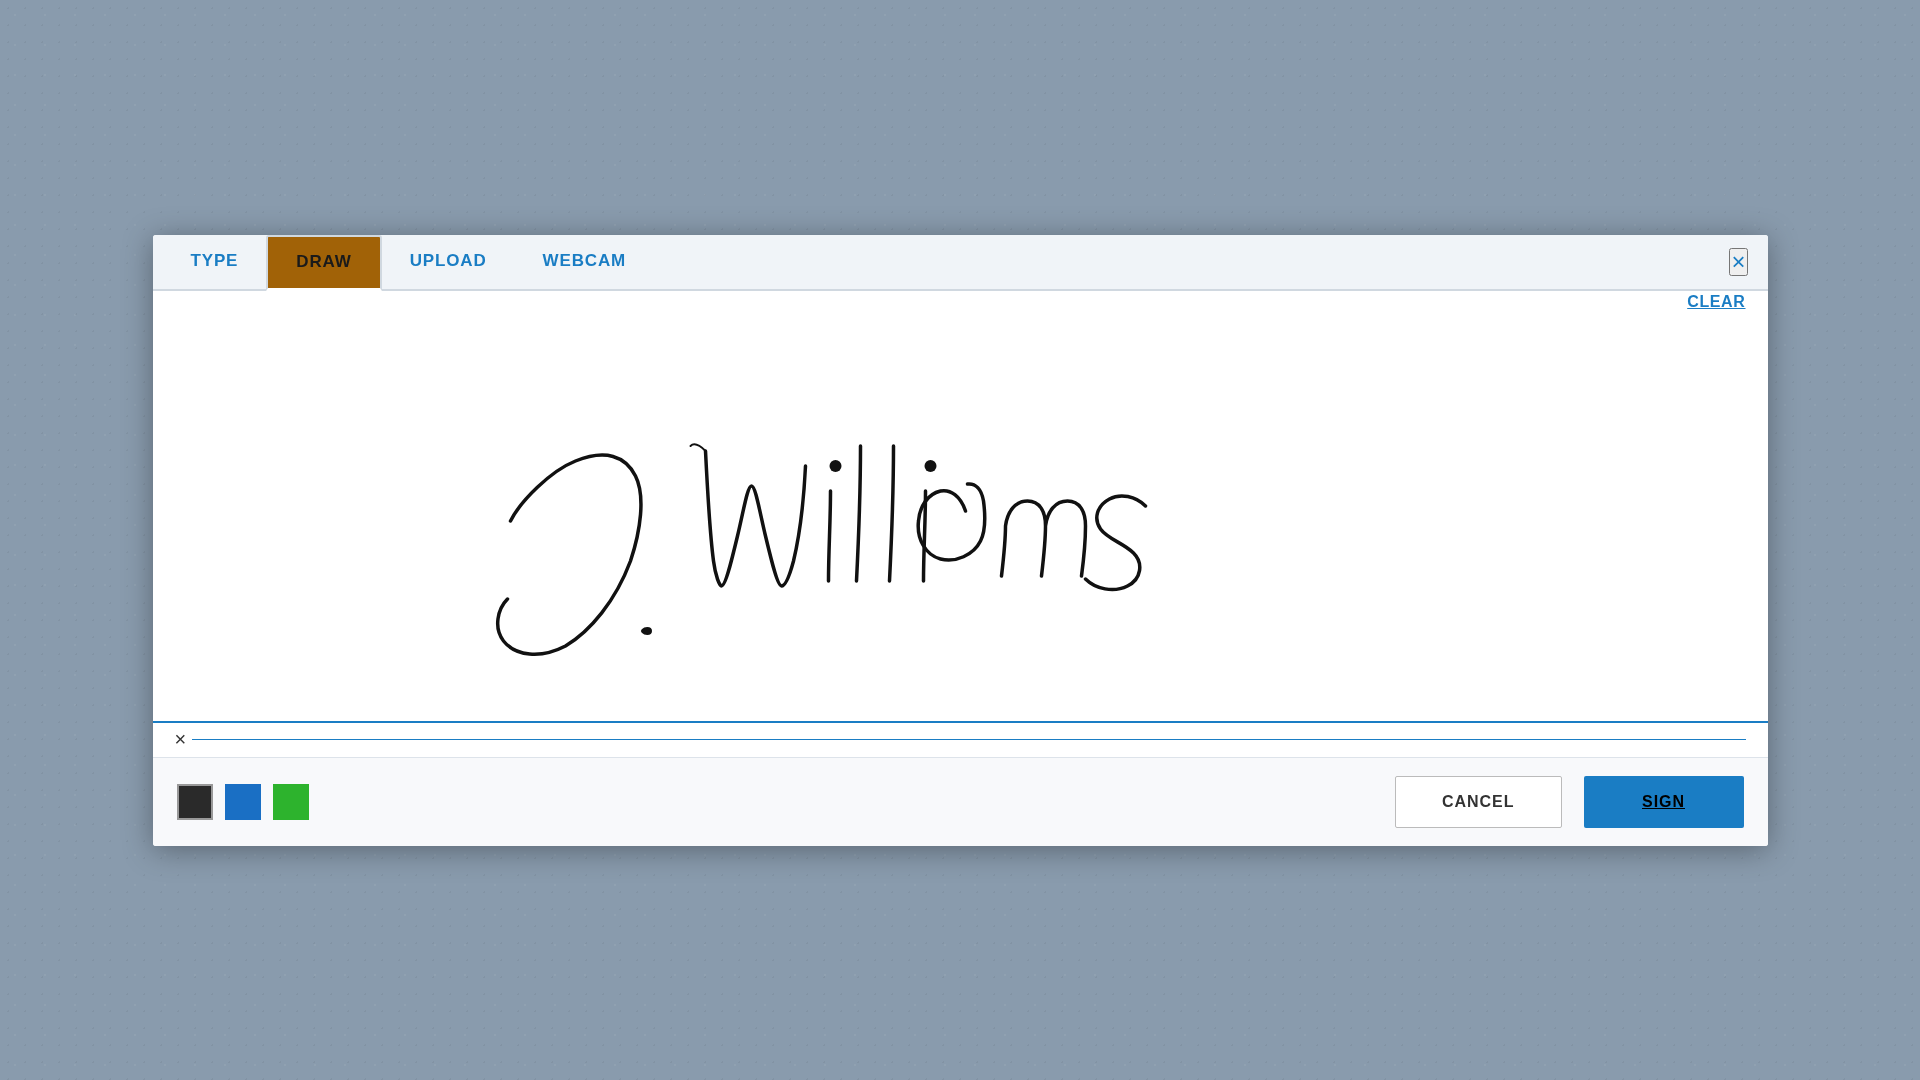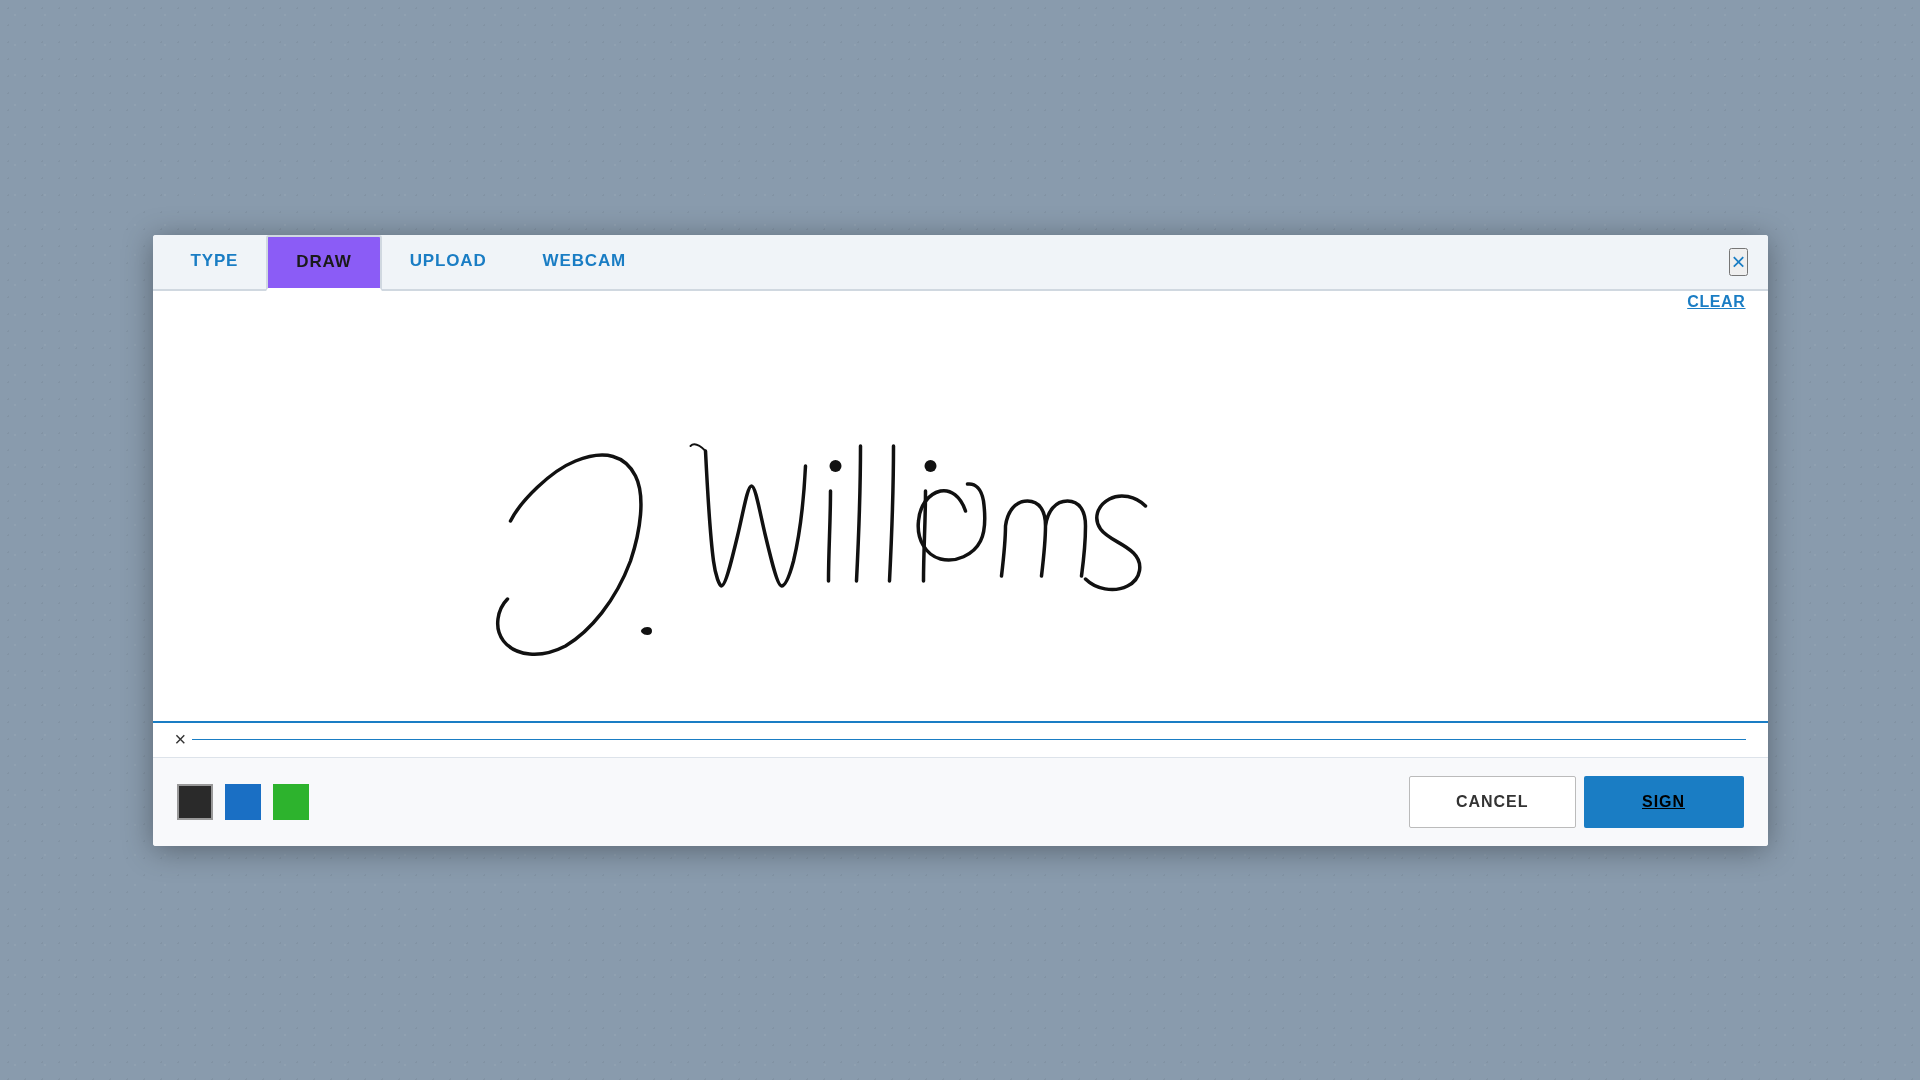--- a/index.html
+++ b/index.html
@@ -55,21 +55,21 @@
       font-weight: 600;
       letter-spacing: 0.05em;
       color: #1a7dc4;
       cursor: pointer;
       border-bottom: 3px solid transparent;
       margin-bottom: -2px;
       text-transform: uppercase;
     }
 
     .tab.active {
-      background: #8b5cf6;
+      background: #a16207;
       border-bottom: 3px solid #fff;
       color: #1a1a1a;
       border-top: 2px solid #d0d8e0;
       border-left: 2px solid #d0d8e0;
       border-right: 2px solid #d0d8e0;
       border-radius: 3px 3px 0 0;
     }
 
     .tab-close {
       position: absolute;
@@ -157,21 +157,21 @@
       outline: none;
     }
 
     .swatch.selected {
       border: 2px solid #999;
     }
 
     .btn-group {
       margin-left: auto;
       display: flex;
-      gap: 8px;
+      gap: 22px;
     }
 
     .btn {
       padding: 16px 46px;
       font-size: 16px;
       font-weight: 700;
       letter-spacing: 0.06em;
       text-transform: uppercase;
       border-radius: 2px;
       cursor: pointer;

